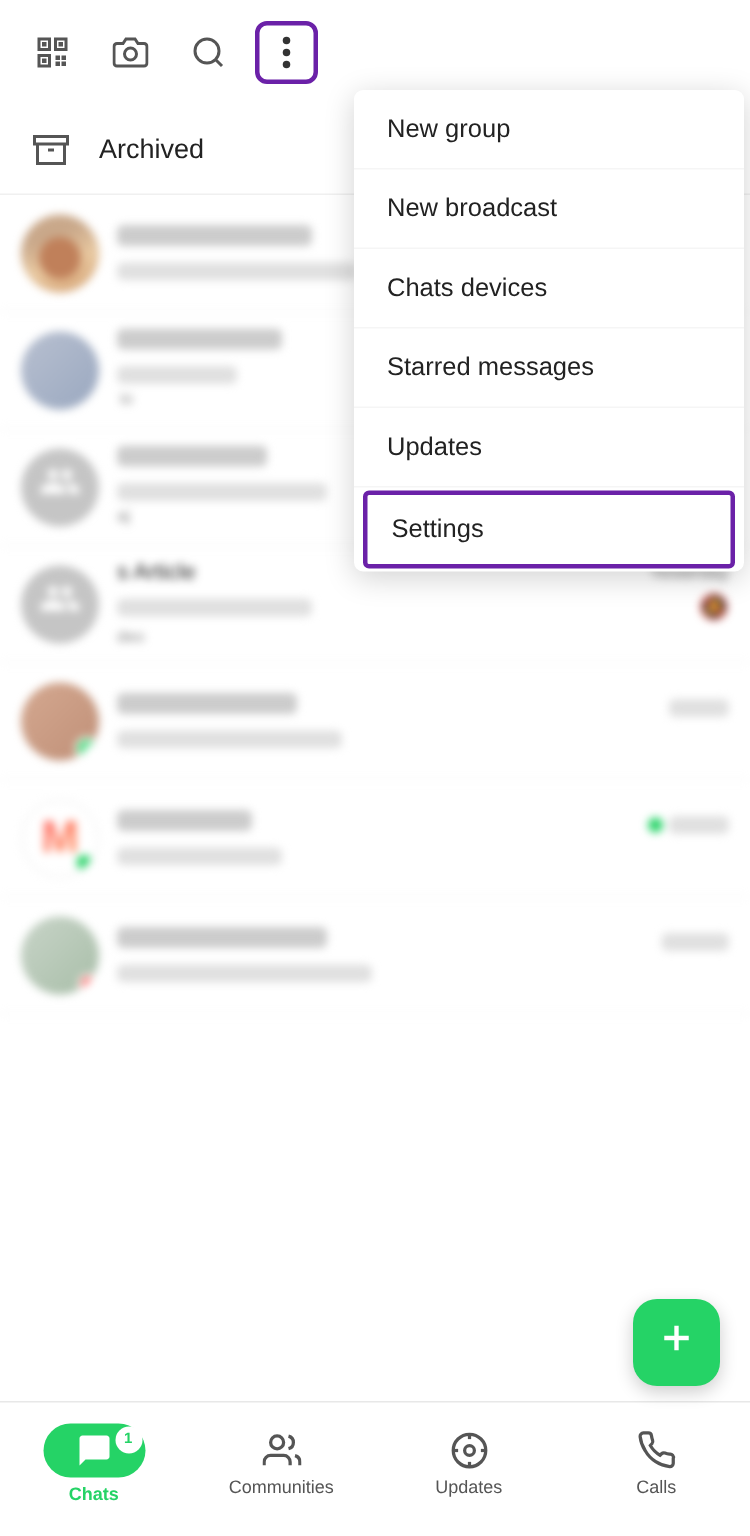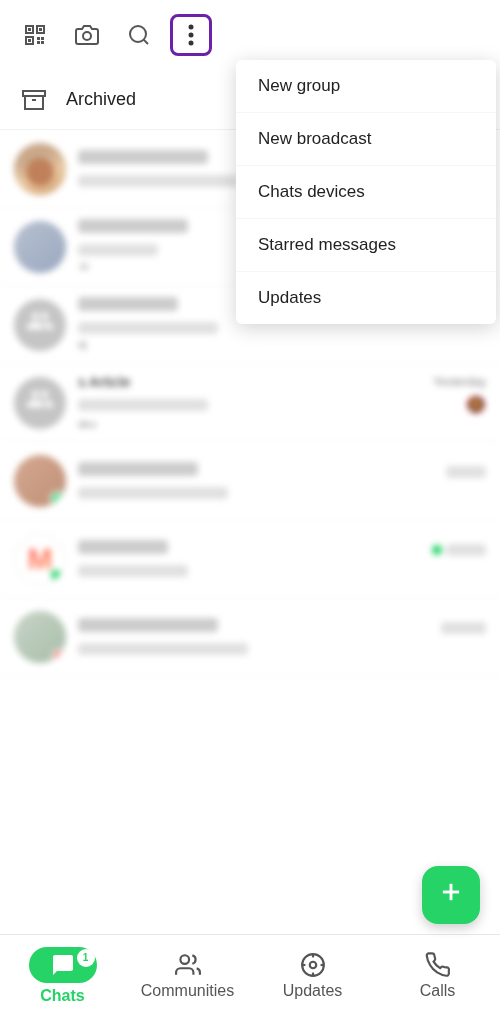--- a/index.html
+++ b/index.html
@@ -238,21 +238,21 @@
       width: 18px;
       height: 18px;
       display: flex;
       align-items: center;
       justify-content: center;
       font-size: 10px;
       color: #25D366;
       font-weight: bold;
     }
     .nav-label {
-      font-size: 16px;
+      font-size: 12px;
       color: #555;
     }
     .nav-label.active {
       color: #25D366;
       font-weight: 600;
     }
 
     
     .fab {
       position: absolute;
@@ -497,20 +497,21 @@
   </span>
 </div>
 
 <div class="dropdown-overlay">
   <div class="dropdown-menu">
     <div class="dropdown-item">New group</div>
     <div class="dropdown-item">New broadcast</div>
     <div class="dropdown-item">Chats devices</div>
     <div class="dropdown-item">Starred messages</div>
     <div class="dropdown-item">Updates</div>
+    <div class="dropdown-item highlighted">Settings</div>
   </div>
 </div>
 
 <div class="bottom-nav">
 
   <div class="nav-item">
     <div class="nav-icon-wrap">
       <div class="nav-active-pill">
         <svg width="24" height="24" viewBox="0 0 24 24" fill="white">
           <path d="M20 2H4c-1.1 0-2 .9-2 2v18l4-4h14c1.1 0 2-.9 2-2V4c0-1.1-.9-2-2-2z"></path>

